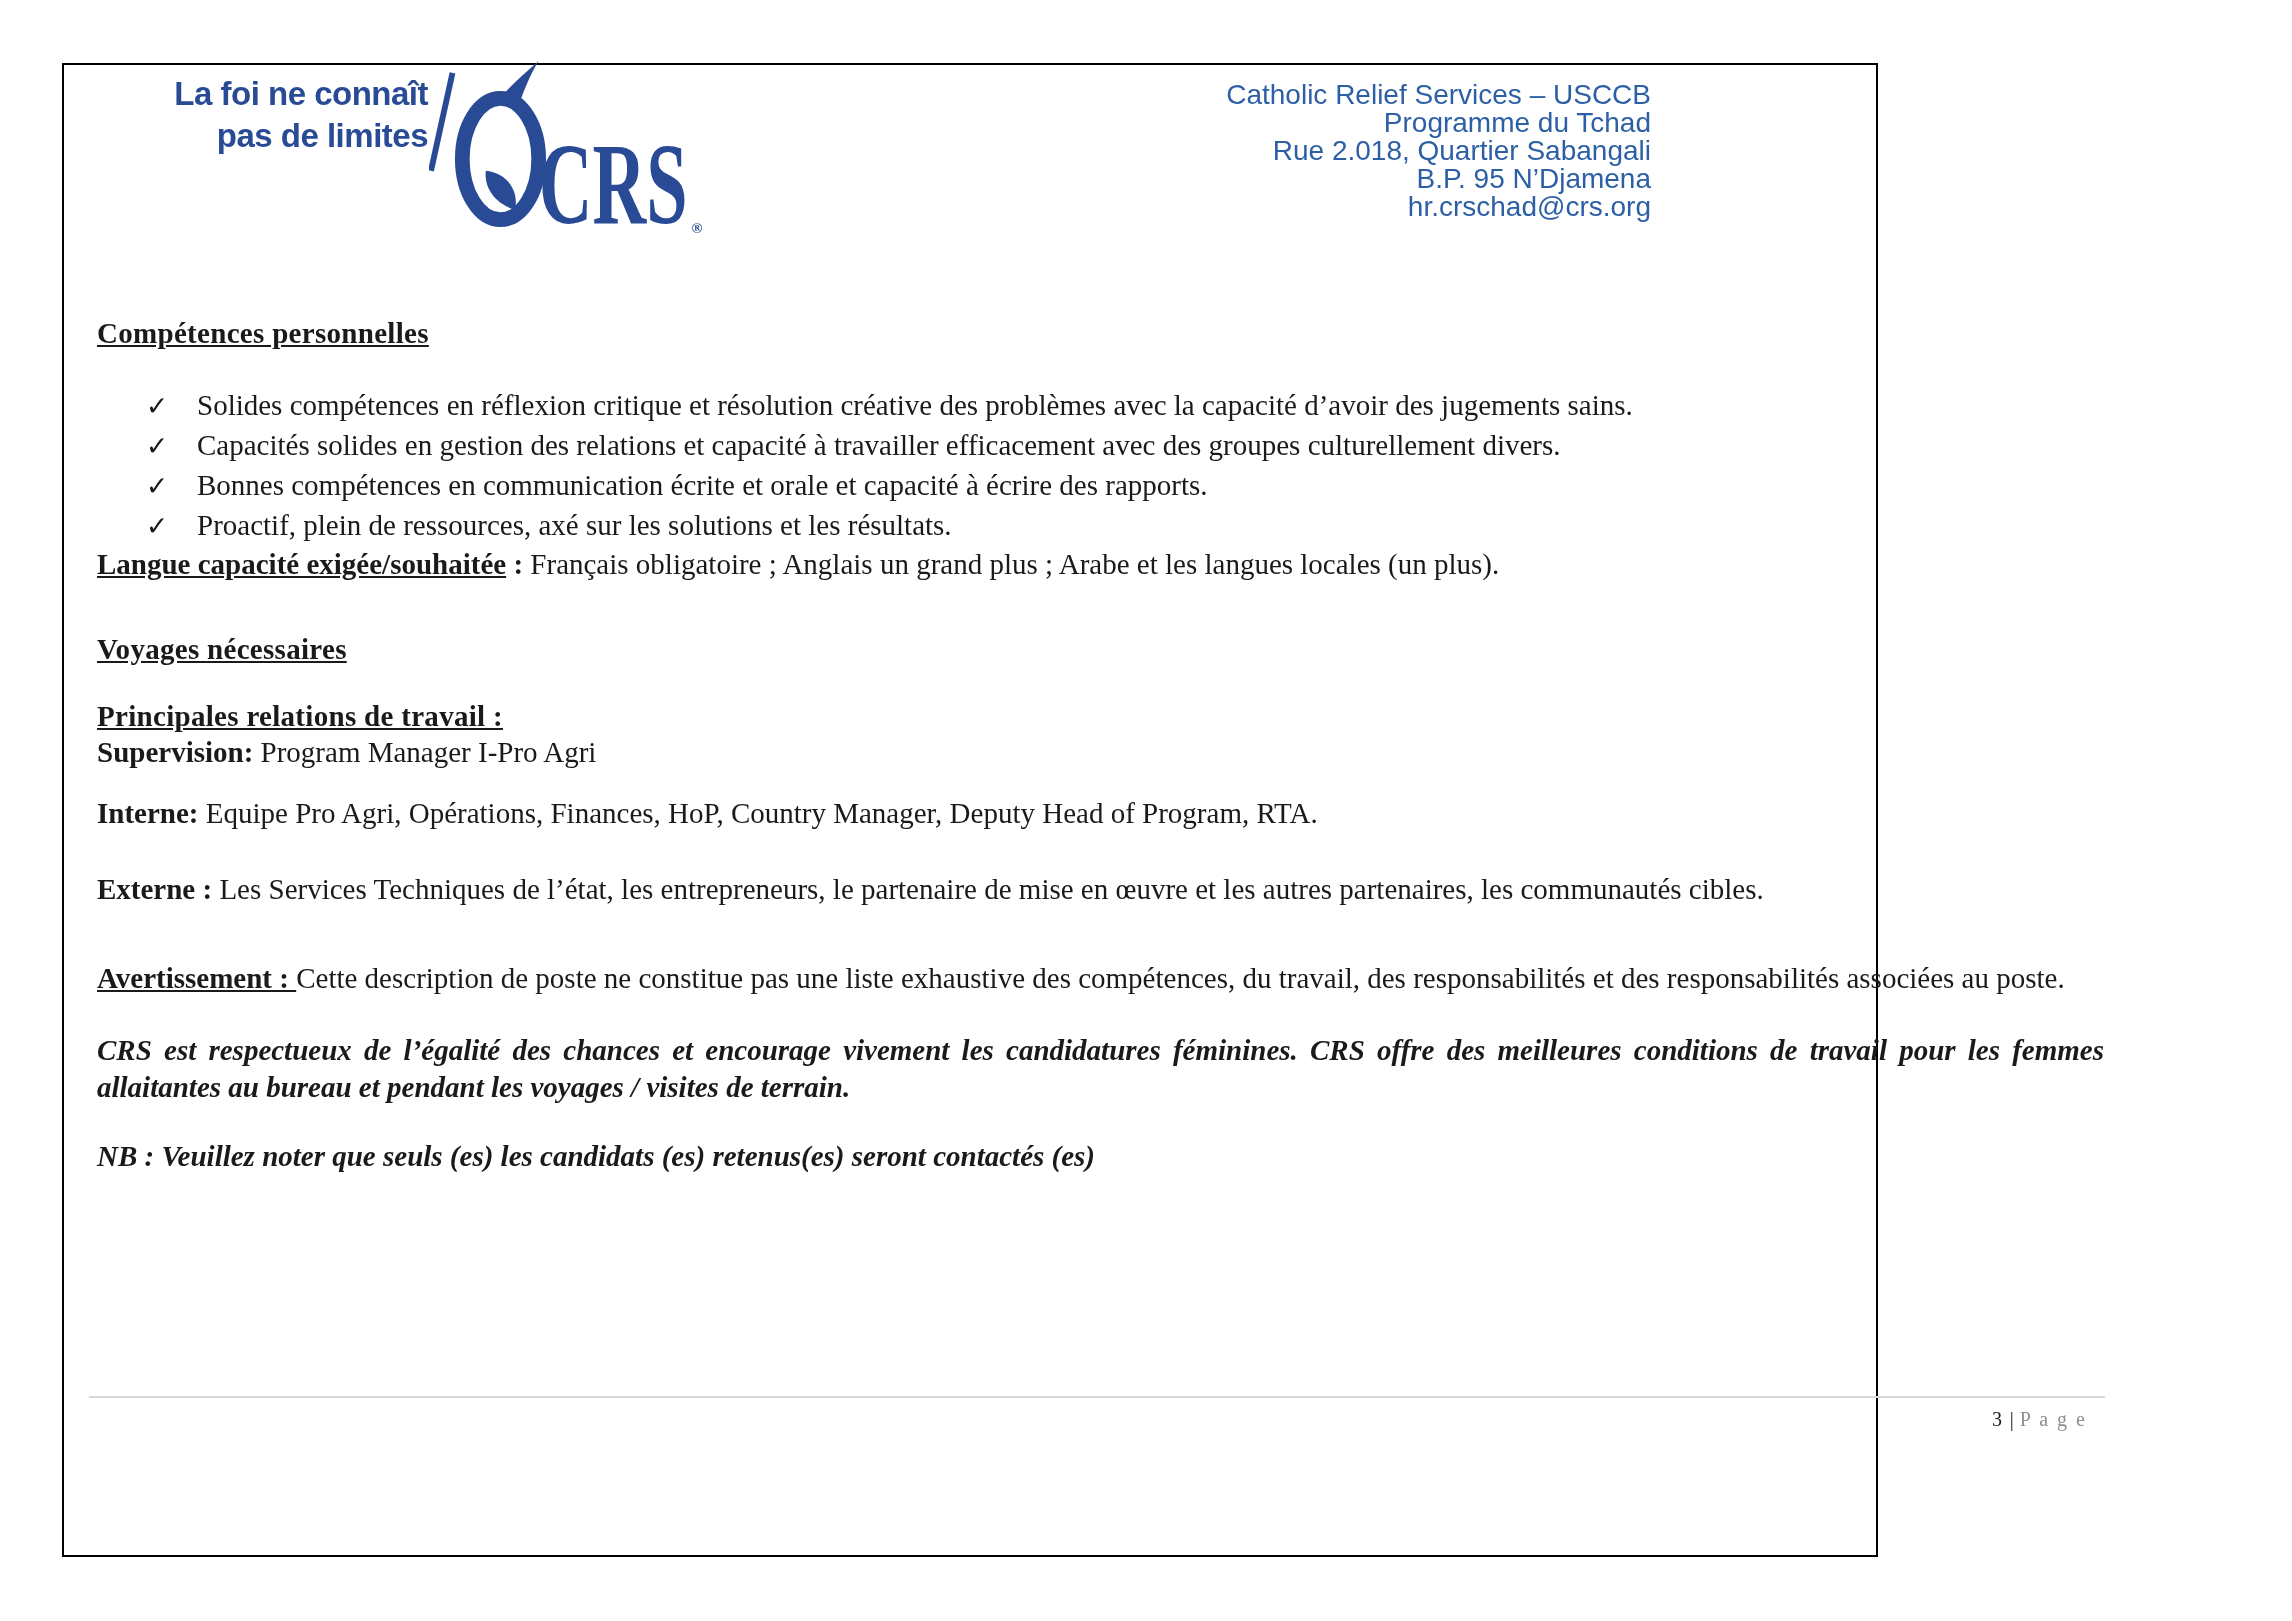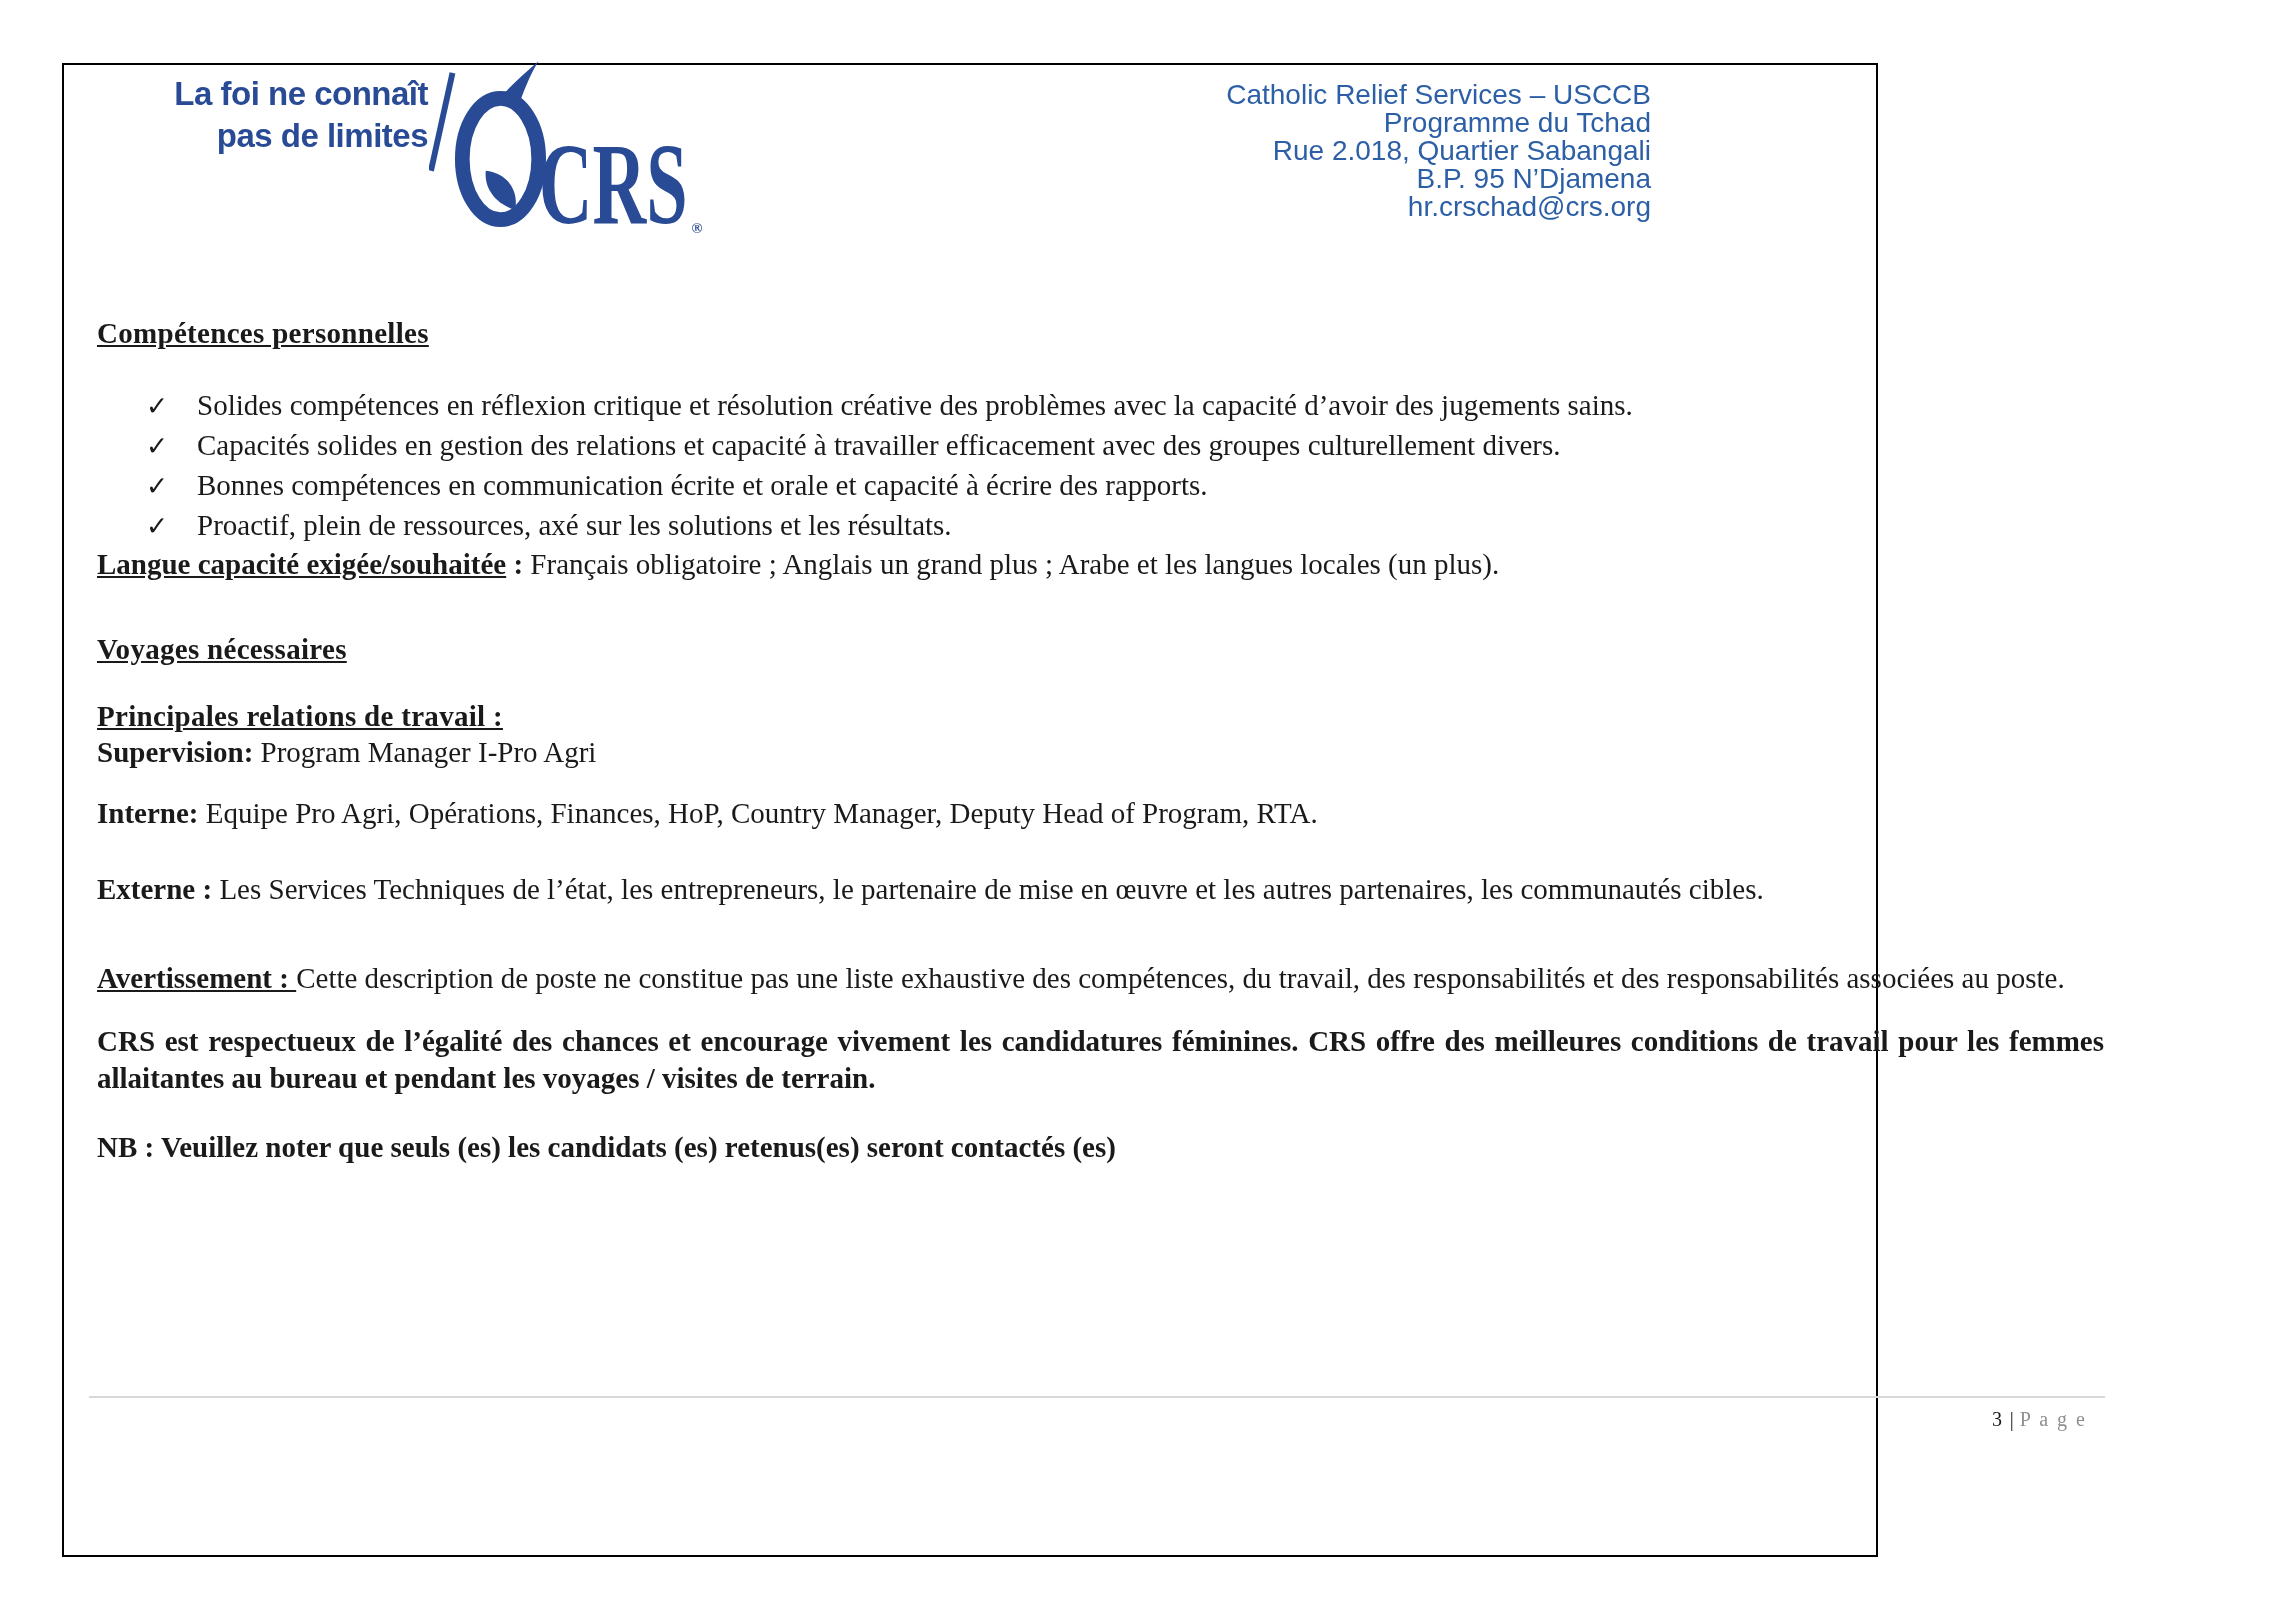--- a/index.html
+++ b/index.html
@@ -72,25 +72,25 @@
   ul.checks { list-style: none; margin: 35px 0 0 0; padding: 0; }
   ul.checks li { position: relative; padding-left: 100px; line-height: 40px; }
   .check-glyph {
     position: absolute; left: 49px; top: 1px;
     font-family: "DejaVu Sans", sans-serif;
     font-size: 26.5px;
   }
   p { margin: 0; line-height: 39px; }
   .b  { font-weight: 700; }
   .u  { text-decoration: underline; }
-  .bi { font-weight: 700; }
+  .bi { font-weight: 700; font-style: italic; }
   .just { text-align: justify; line-height: 37px; }
   .mt32 { margin-top: 31px; }
   .mt35 { margin-top: 34px; }
-  .mt36 { margin-top: 26px; }
+  .mt36 { margin-top: 35px; font-style: italic; }
   .mt38 { margin-top: 37px; }
   .mt40 { margin-top: 22px; }
   .mt42 { margin-top: 51px; }
   .mt50 { margin-top: 49px; }
   
   .footer {
     position: absolute;
     left: 24.5px; top: 1331px;
     width: 2016px;
     border-top: 2px solid var(--rule-gray);

